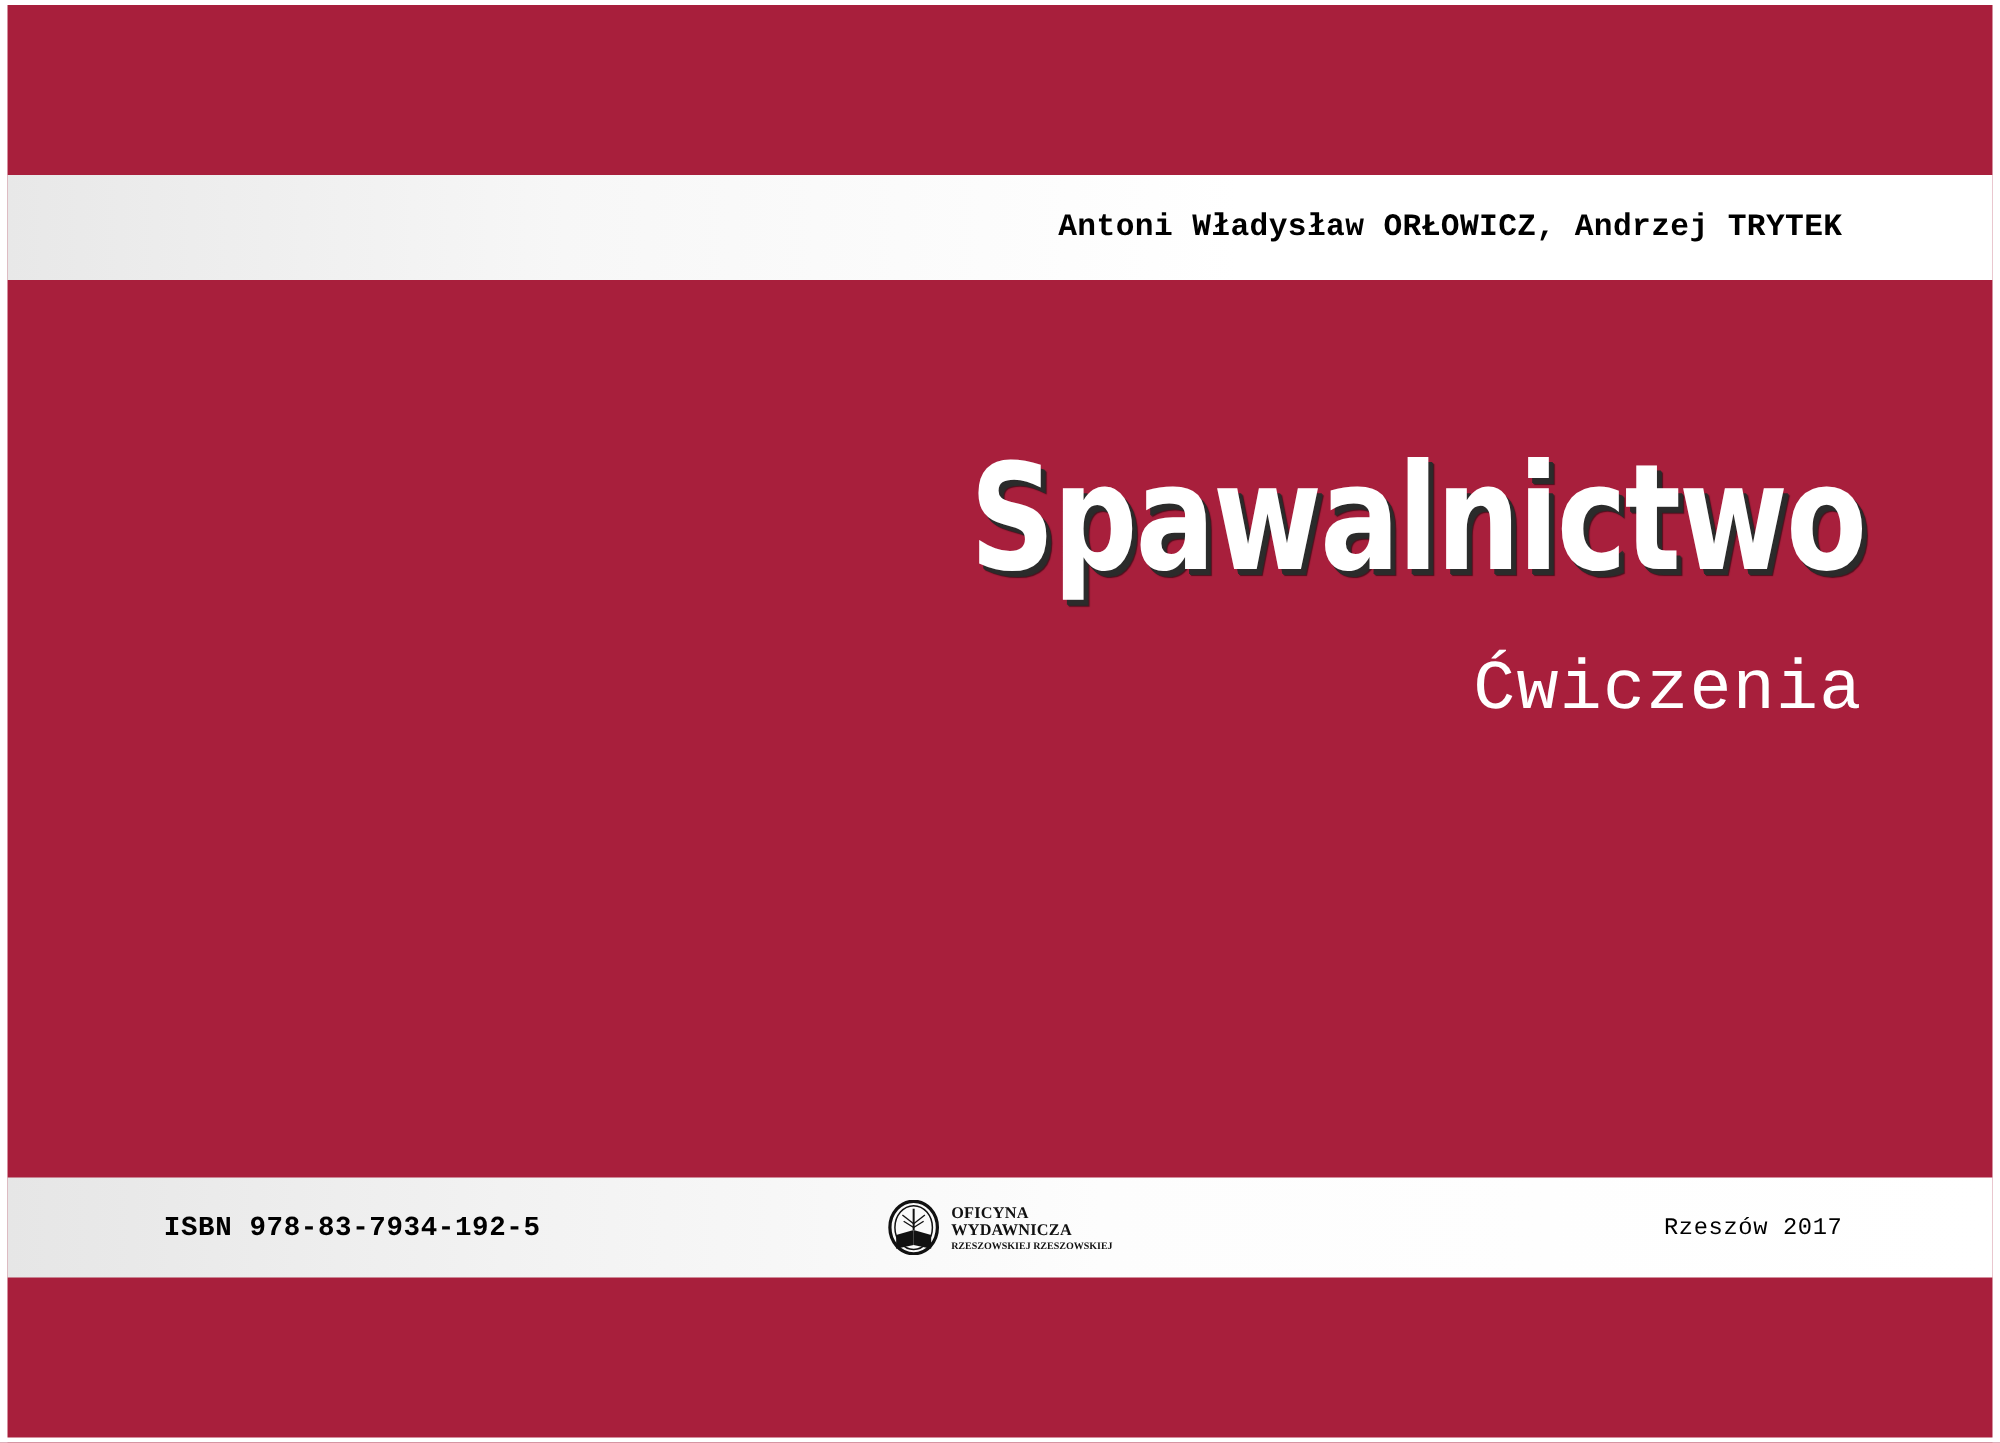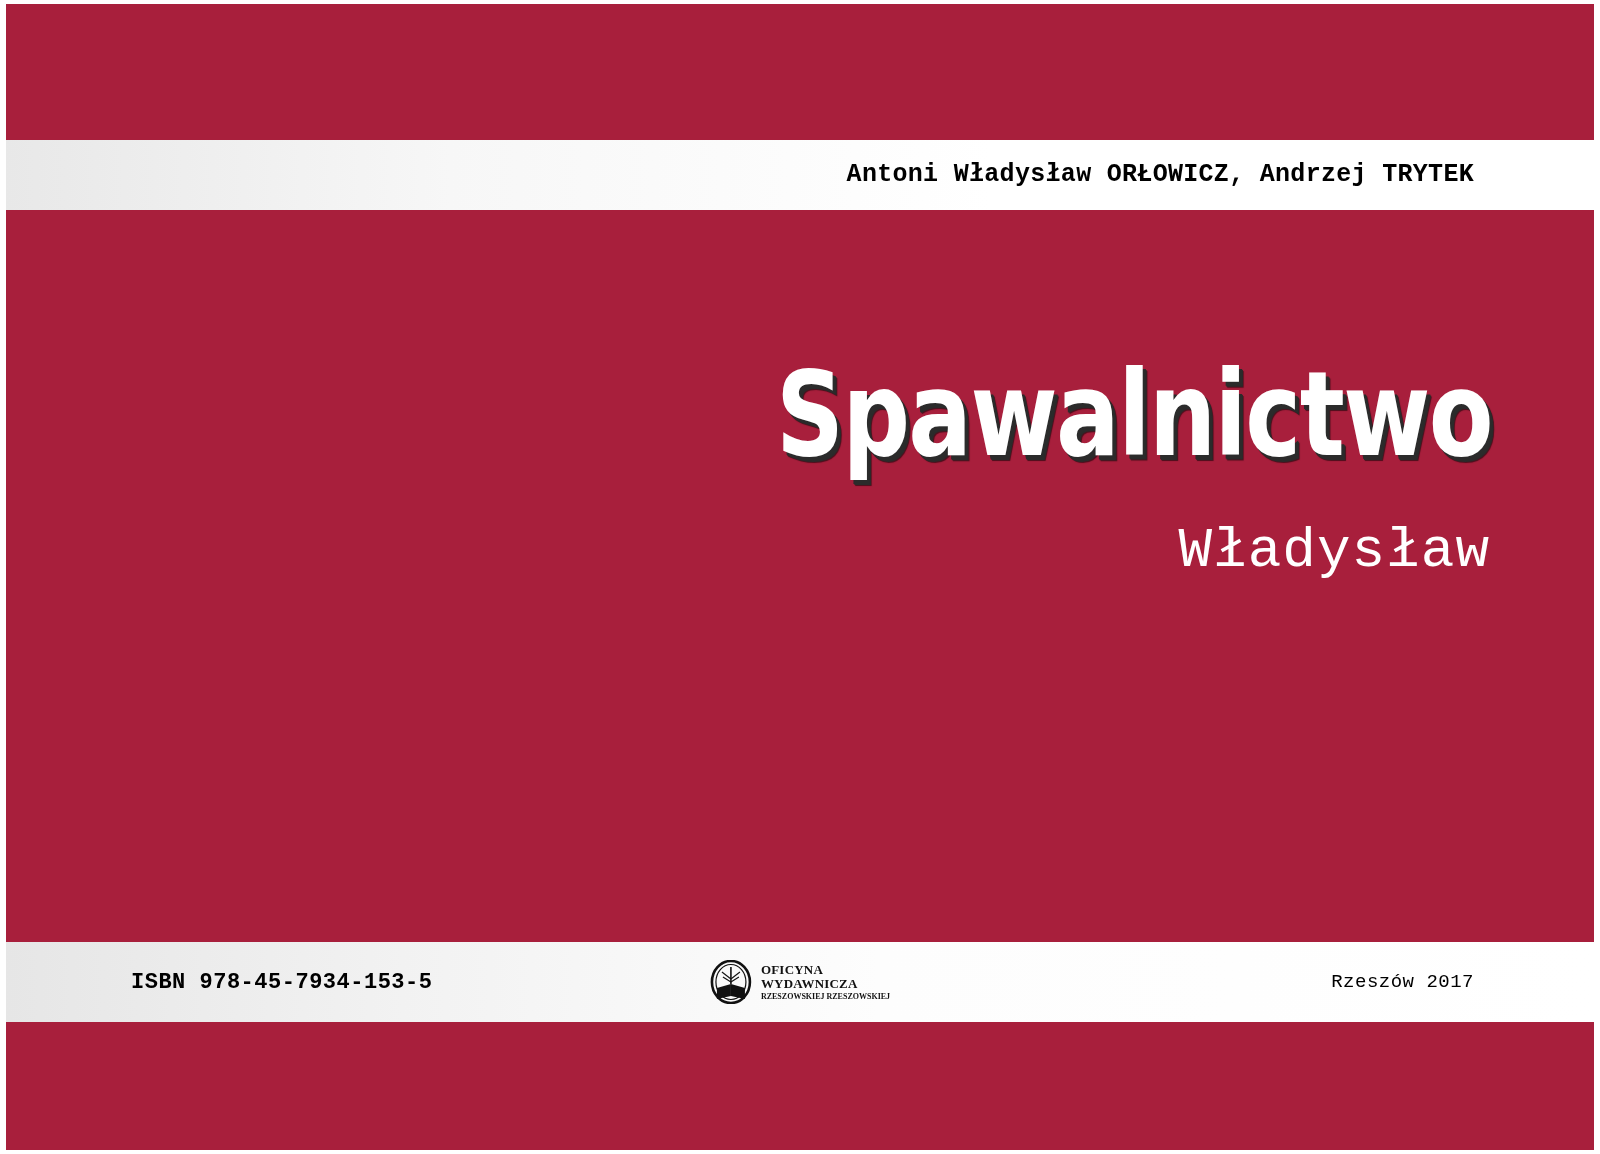--- a/index.html
+++ b/index.html
@@ -45,21 +45,21 @@
     width: 1600px; height: 4px;
     background: #ffffff;
   }
 
   
   .authors-band {
     position: absolute;
     left: 6px;
     top: 140px;
     width: 1588px;
-    height: 70px;
+    height: 84px;
     background: linear-gradient(to right, #e8e8e8 0%, #f7f7f7 28%, #ffffff 62%, #ffffff 100%);
     display: flex;
     align-items: center;
     justify-content: flex-end;
   }
   .authors-text {
     text-align: right;
     padding-right: 120px;
     color: #000000;
     font-family: "Liberation Mono", monospace;
@@ -181,26 +181,26 @@
 
   <div class="authors-band">
     <div class="authors-text">
       <div class="authors-line">Antoni Władysław ORŁOWICZ, Andrzej TRYTEK</div>
     </div>
   </div>
 
   <div class="title-wrap">
     <div class="book-title">Spawalnictwo</div>
     <div class="subtitle">
-      <div class="subtitle-line">Władysław</div>
+      <div class="subtitle-line">Ćwiczenia</div>
     </div>
   </div>
 
   <div class="bottom-band">
-    <div class="isbn">ISBN 978-45-7934-153-5</div>
+    <div class="isbn">ISBN 978-83-7934-192-5</div>
 
     <div class="publisher">
       <div class="publisher-mark">
         <svg width="42" height="44" viewBox="0 0 42 44" xmlns="http://www.w3.org/2000/svg">
           <ellipse cx="21" cy="22" rx="19" ry="21" fill="none" stroke="#111111" stroke-width="2.6"></ellipse>
           <ellipse cx="21" cy="22" rx="15" ry="17.5" fill="none" stroke="#111111" stroke-width="1.2"></ellipse>
           <path d="M7 28 L21 24 L21 36 L7 39 Z" fill="#111111"></path>
           <path d="M35 28 L21 24 L21 36 L35 39 Z" fill="#111111"></path>
           <line x1="21" y1="7" x2="21" y2="24" stroke="#111111" stroke-width="1.6"></line>
           <line x1="12" y1="12" x2="21" y2="19" stroke="#111111" stroke-width="1.1"></line>

